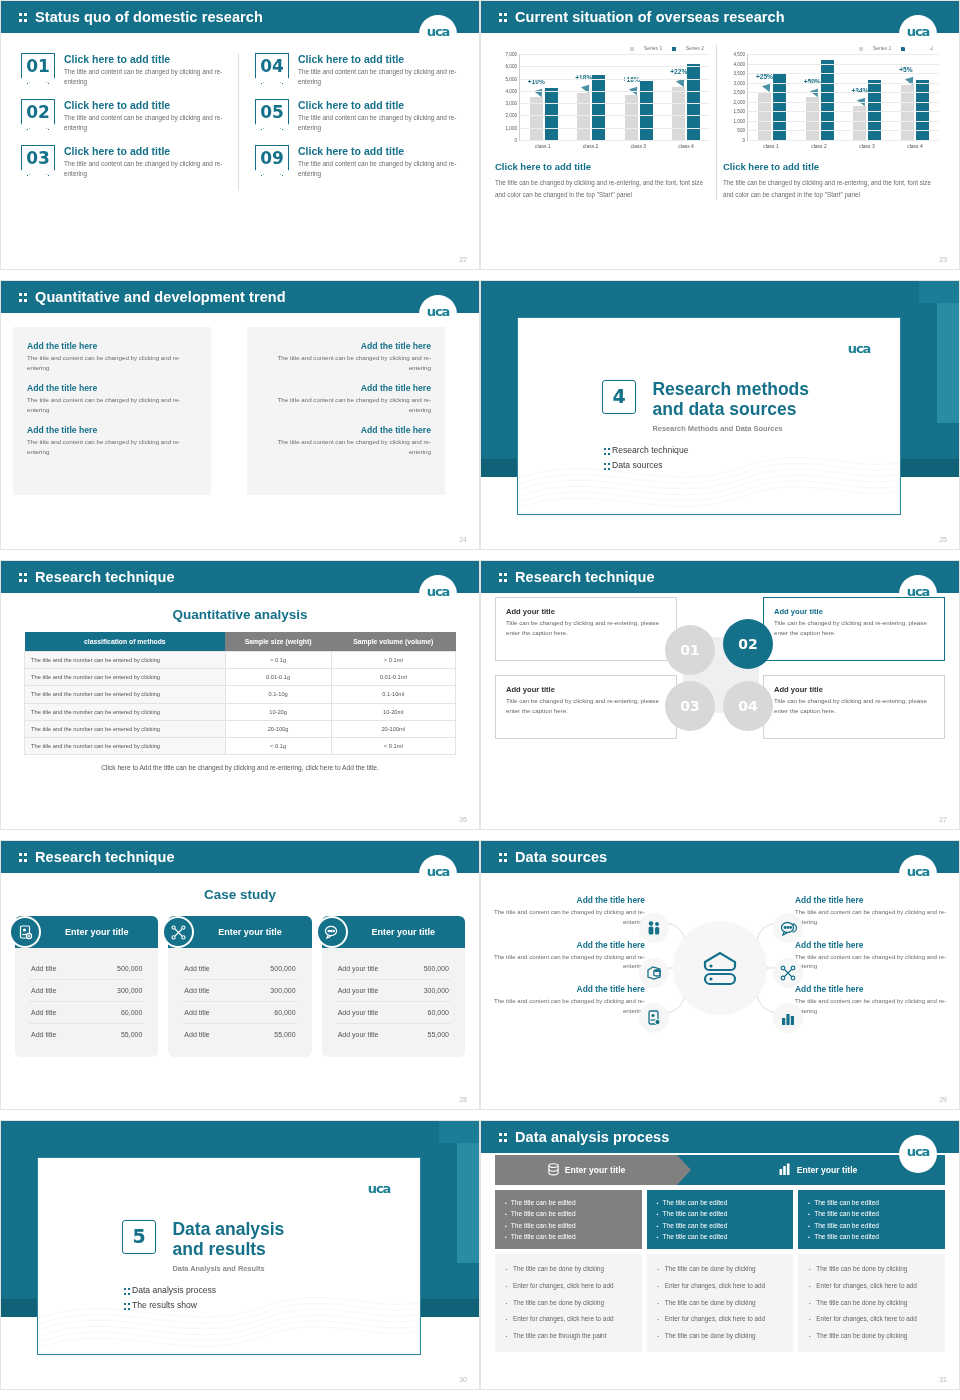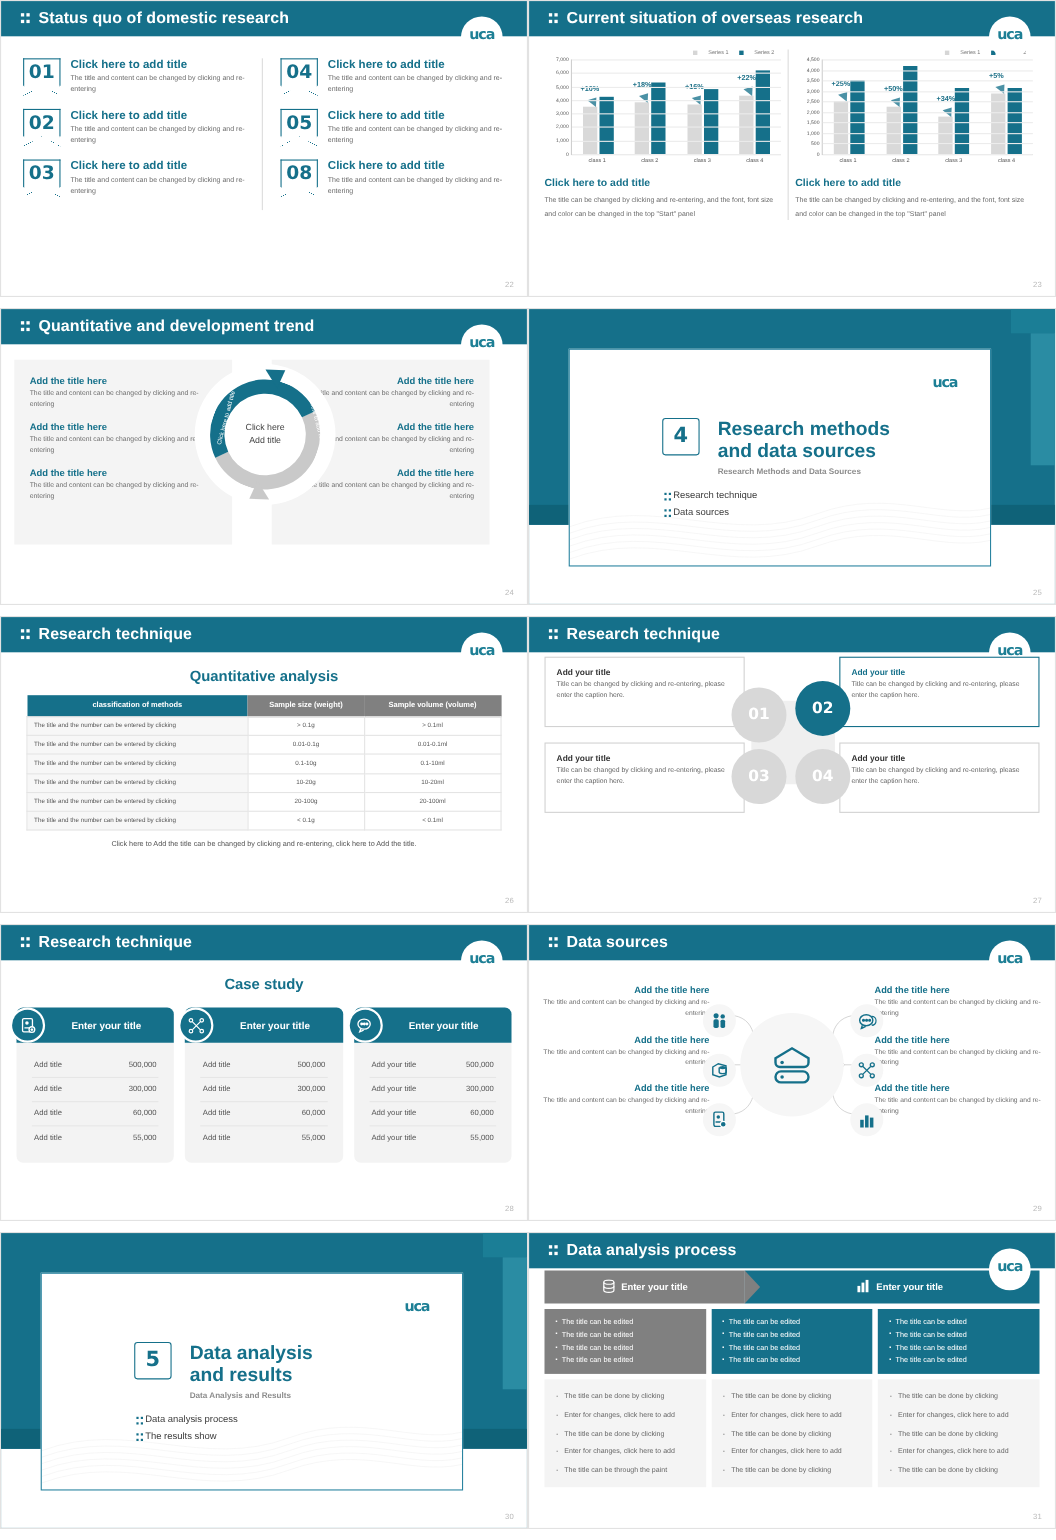--- a/index.html
+++ b/index.html
@@ -268,21 +268,21 @@
                 <div class="tip"></div>
                 <div class="tipline"></div>
               </div>
           <div class="txt">
                 <h4>Click here to add title</h4>
                 <p>The title and content can be changed by clicking and re-entering</p>
               </div>
         </div>
         <div class="s1item">
           <div class="badge">
-                <div class="num">08</div>
+                <div class="num">09</div>
                 <div class="tip"></div>
                 <div class="tipline"></div>
               </div>
           <div class="txt">
                 <h4>Click here to add title</h4>
                 <p>The title and content can be changed by clicking and re-entering</p>
               </div>
         </div>
       </div>
     </div>
@@ -459,33 +459,20 @@
         <h4>Add the title here</h4>
         <p>The title and content can be changed by clicking and re-entering</p>
       </div>
       <div class="s3panel r">
         <h4>Add the title here</h4>
         <p>The title and content can be changed by clicking and re-entering</p>
         <h4>Add the title here</h4>
         <p>The title and content can be changed by clicking and re-entering</p>
         <h4>Add the title here</h4>
         <p>The title and content can be changed by clicking and re-entering</p>
-      </div>
-      <div class="cycle">
-        <div class="ringbg"></div>
-        <div class="half-g"></div>
-        <div class="half-t"></div>
-        <div class="ahead-t"></div>
-        <div class="ahead-g"></div>
-        <div class="cyl-left">Click here to add title</div>
-        <div class="cyl-right">Click here to add title</div>
-        <div class="core">
-          <span>Click here</span>
-              <span>Add title</span>
-        </div>
       </div>
     </div>
     <div class="pg">24</div>
   </div>
     </div>
 
   <div class="slide-wrap">
       <div class="slide div-slide">
     <div class="div-notch" style="right:0;top:0;width:40px;height:22px;background:#1b7e96;"></div>
     <div class="div-notch" style="right:0;top:22px;width:22px;height:120px;background:#2a8ca3;"></div>

